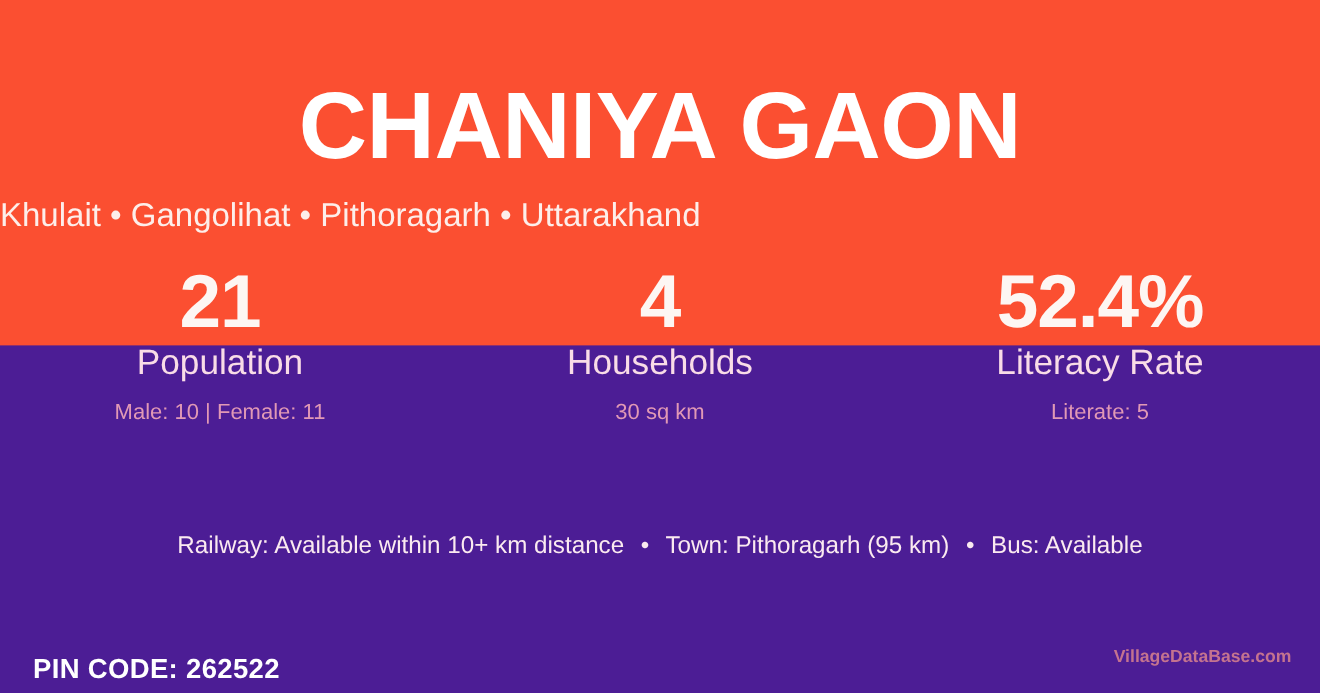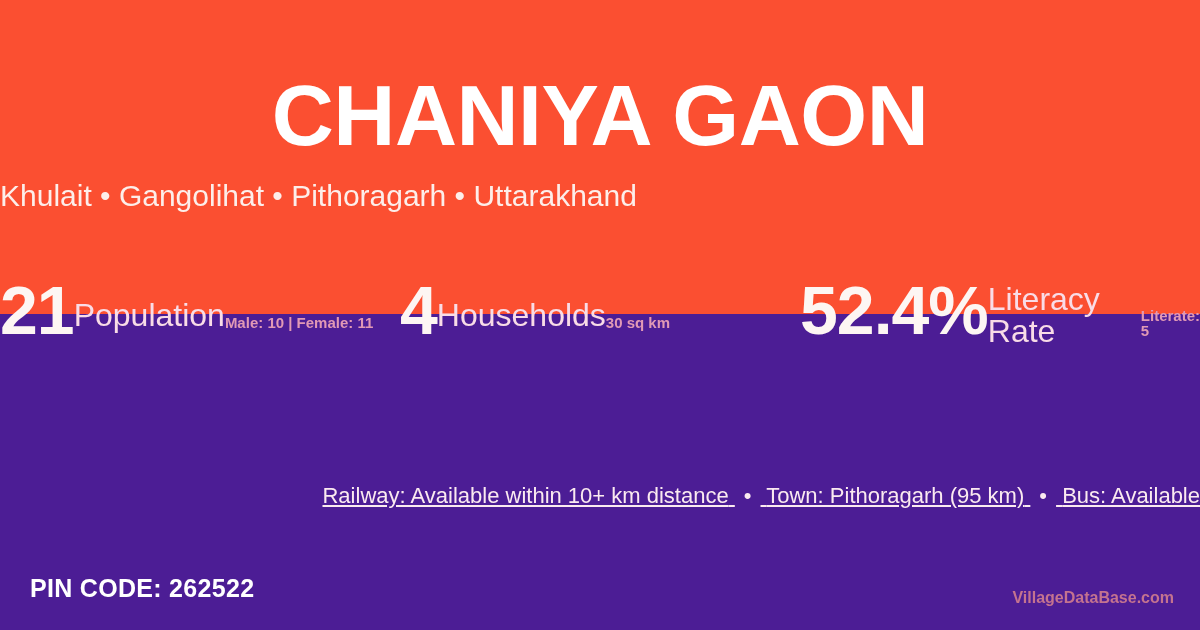--- a/index.html
+++ b/index.html
@@ -37,63 +37,62 @@
   }
   
   #stats {
     position:absolute; left:0; top:240px;
     width:1200px; height:145px;
     display:flex;
   }
   .stat {
     flex:1 1 0;
     display:flex;
-    flex-direction:row;
+    flex-direction:column;
     align-items:center;
   }
   .stat-value {
     font-size:68px;
     font-weight:700;
     line-height:1.0;
     height:74px;
     color:#FDF6F3;
     letter-spacing:-1px;
   }
   .stat-label {
     font-size:32px;
     font-weight:400;
     line-height:1.0;
     margin-top:4px;
     color:#F9DCE7;
   }
   .stat-sub {
-    font-size:15px;
-    font-weight:700;
+    font-size:20px;
+    font-weight:400;
     line-height:1.0;
     margin-top:20px;
     color:#E199B5;
   }
   
   #infra {
     position:absolute; left:0; top:485px; width:1200px;
-    text-align:right;
+    text-align:center;
     font-size:22px;
     font-weight:400;
     line-height:1.0;
     color:#FBEAF0;
-    text-decoration:underline;
   }
   #infra .sep {
     display:inline-block;
     padding:0 9px;
     color:#FBEAF0;
   }
   
   #pincode {
-    position:absolute; left:30px; top:576px;
+    position:absolute; left:30px; top:596px;
     font-size:25px;
     font-weight:700;
     line-height:1.0;
     letter-spacing:0.3px;
     color:#FFFFFF;
   }
   #brand {
     position:absolute; right:26px; top:590px;
     font-size:16px;
     font-weight:700;

